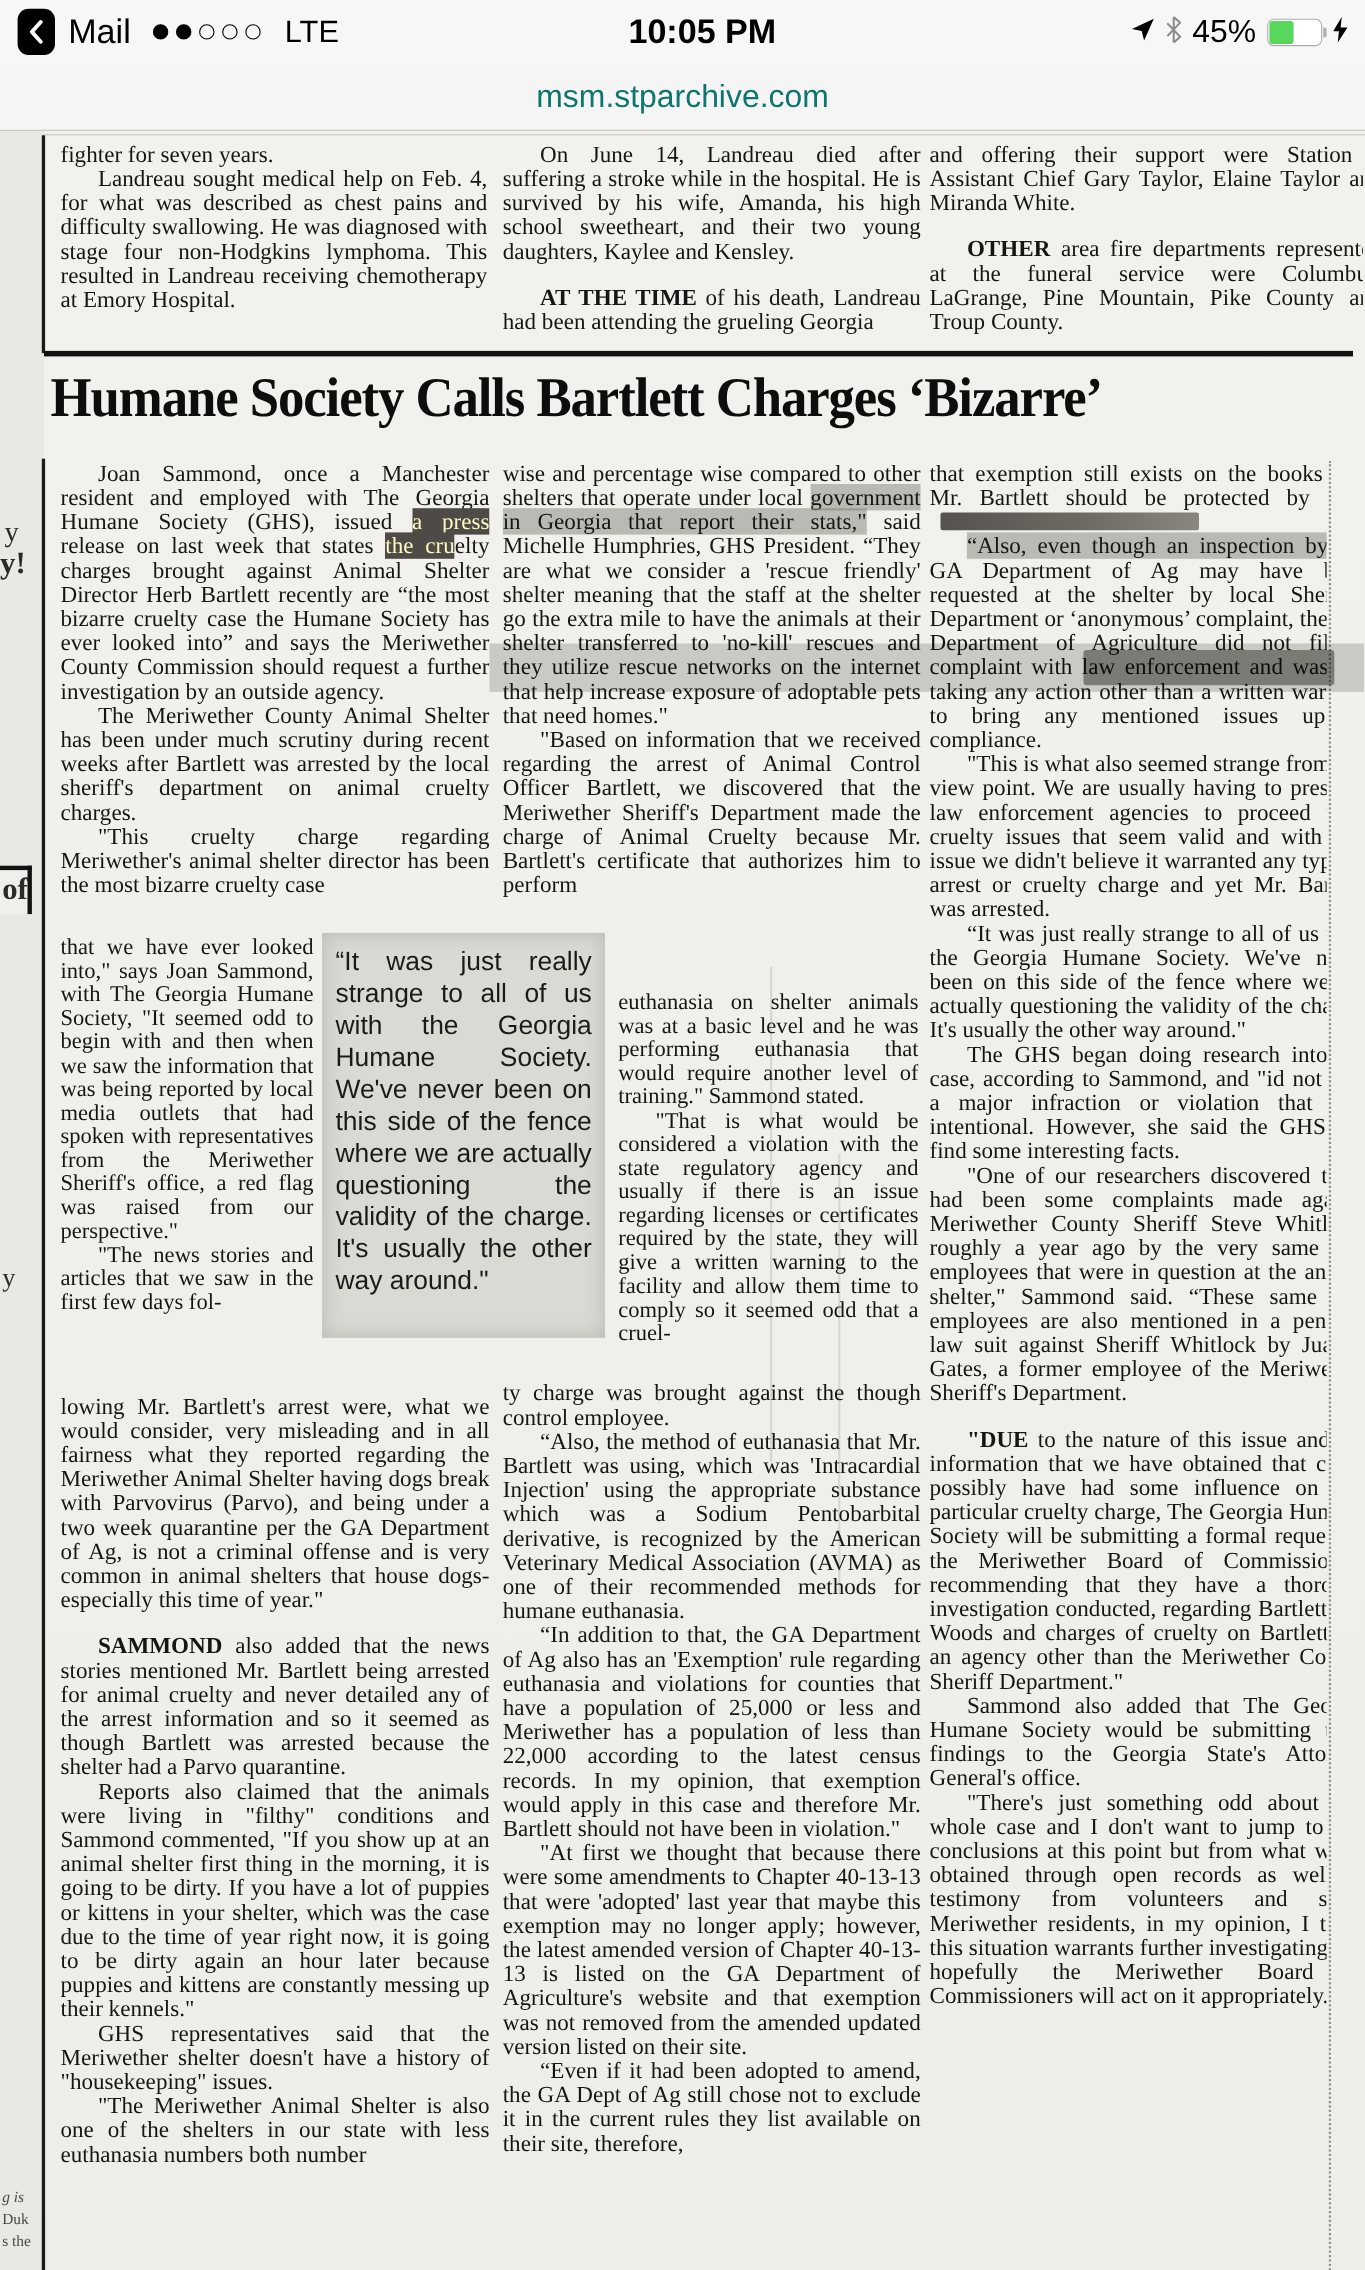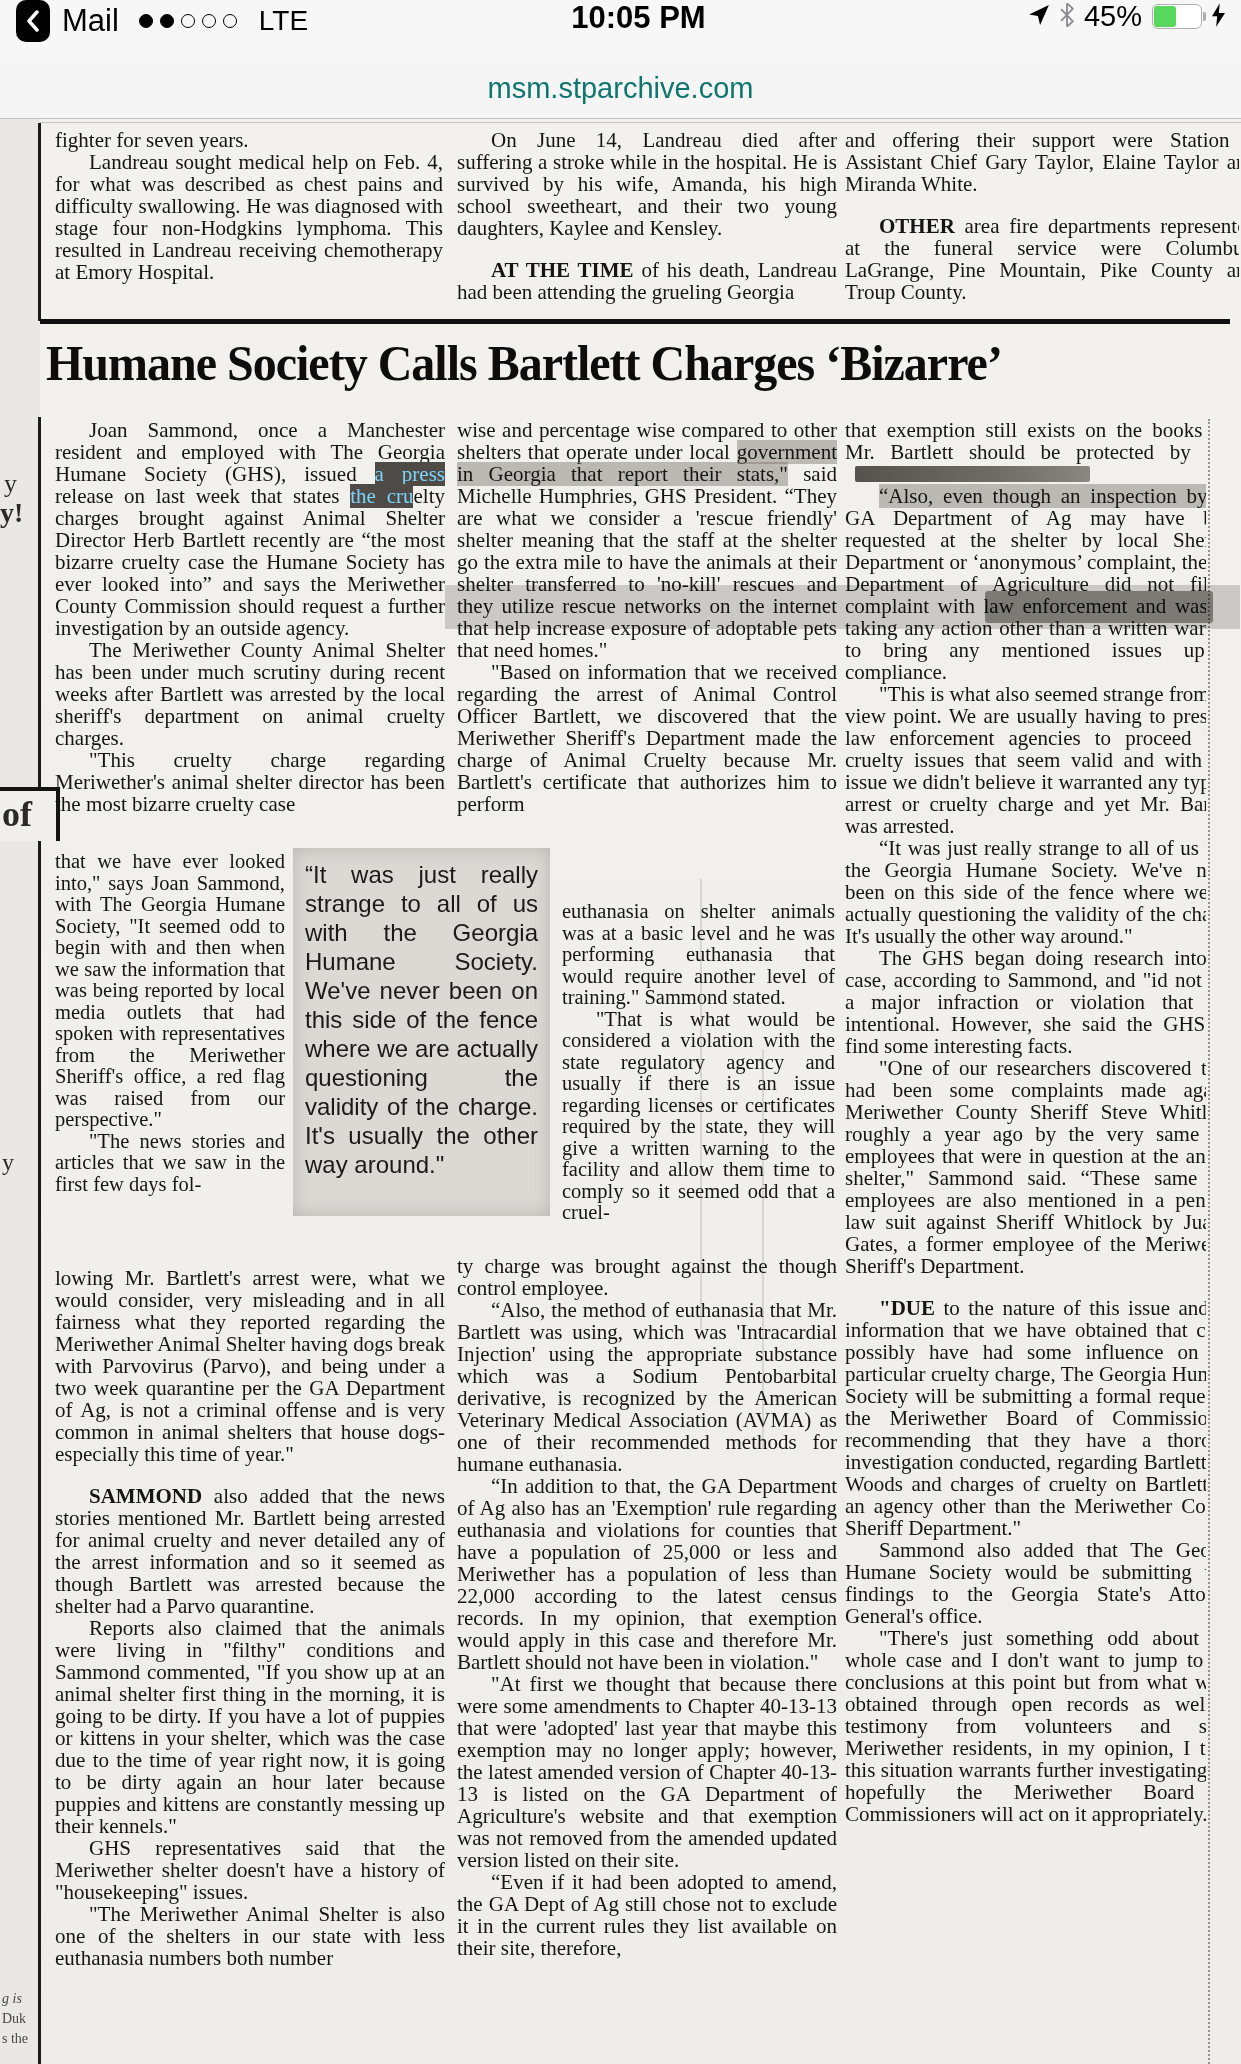--- a/index.html
+++ b/index.html
@@ -1,21 +1,21 @@
 <!DOCTYPE html>
 <html><head>
 <meta charset="utf-8">
 <style>
   html,body{margin:0;padding:0;background:#000;}
   #screen{position:relative;width:1241px;height:2064px;background:#f6f6f6;overflow:hidden;
           font-family:"Liberation Sans",sans-serif;-webkit-font-smoothing:antialiased;}
 
   
   .status-bar{position:absolute;top:0;left:0;width:1241px;height:58px;background:#f7f7f7;
-              display:flex;align-items:flex-start;padding:0 16px;box-sizing:border-box;color:#000;}
+              display:flex;align-items:center;padding:0 16px;box-sizing:border-box;color:#000;}
   .sb-left{display:flex;align-items:center;gap:12px;}
   .back-chip{width:34px;height:42px;border-radius:10px;background:#000;display:flex;
              align-items:center;justify-content:center;cursor:pointer;}
   .back-chip svg{display:block;}
   .sb-app{font-size:31px;color:#000;}
   .sig{display:flex;align-items:center;gap:7px;margin-left:8px;}
   .dot{width:14px;height:14px;border-radius:50%;border:1.5px solid #000;box-sizing:border-box;}
   .dot.on{background:#000;}
   .sb-net{font-size:28px;margin-left:10px;}
   .sb-time{position:absolute;left:0;right:0;text-align:center;font-size:31px;font-weight:bold;margin-left:36px;}
@@ -53,30 +53,30 @@
   .rule{position:absolute;background:#111;}
   .headline{position:absolute;font-weight:bold;font-size:48px;letter-spacing:-1px;color:#0e0d0c;
             white-space:nowrap;transform:scaleY(1.06);transform-origin:left top;}
 
   .pullquote{position:absolute;background:#dbd9d4;box-shadow:inset 0 0 18px rgba(120,118,112,.35);
              font-family:"Liberation Sans",sans-serif;font-size:24px;line-height:29px;
              text-align:justify;color:#1b1a18;padding:12px 12px 0 12px;box-sizing:border-box;overflow:hidden;}
 
   .dotted-divider{position:absolute;border-left:2px dotted #94918c;}
 
-  .smudge-dark{background:#4e4b46;color:#7dd3fc;}
+  .smudge-dark{background:#4e4b46;color:#fef9c3;}
   .smudge-gray{background:rgba(122,117,109,.45);}
   .ink-bar{display:inline-block;width:235px;height:16px;vertical-align:-1px;margin-left:10px;
            background:linear-gradient(90deg,#56534e,#6f6c66 60%,#8a8781);border-radius:2px;}
   .band{position:absolute;pointer-events:none;mix-blend-mode:multiply;}
   .streak{position:absolute;width:2px;background:rgba(90,87,82,.16);pointer-events:none;}
 
   .frag{position:absolute;color:#2c2a27;}
-  .frag-of{font-weight:bold;font-size:36px;border-right:4px solid #141312;border-top:4px solid #141312;
-           padding:2px 24px 6px 2px;background:#f0efeb;}
+  .frag-of{font-weight:bold;font-size:28px;border-right:4px solid #141312;border-top:4px solid #141312;
+           padding:2px 0 6px 2px;background:#f0efeb;}
   .frag-tiny{font-size:14px;color:#4a4843;}
 </style>
 </head>
 <body>
 
 <div id="screen">
 
   <div class="status-bar">
     <div class="sb-left">
       <div class="back-chip">

